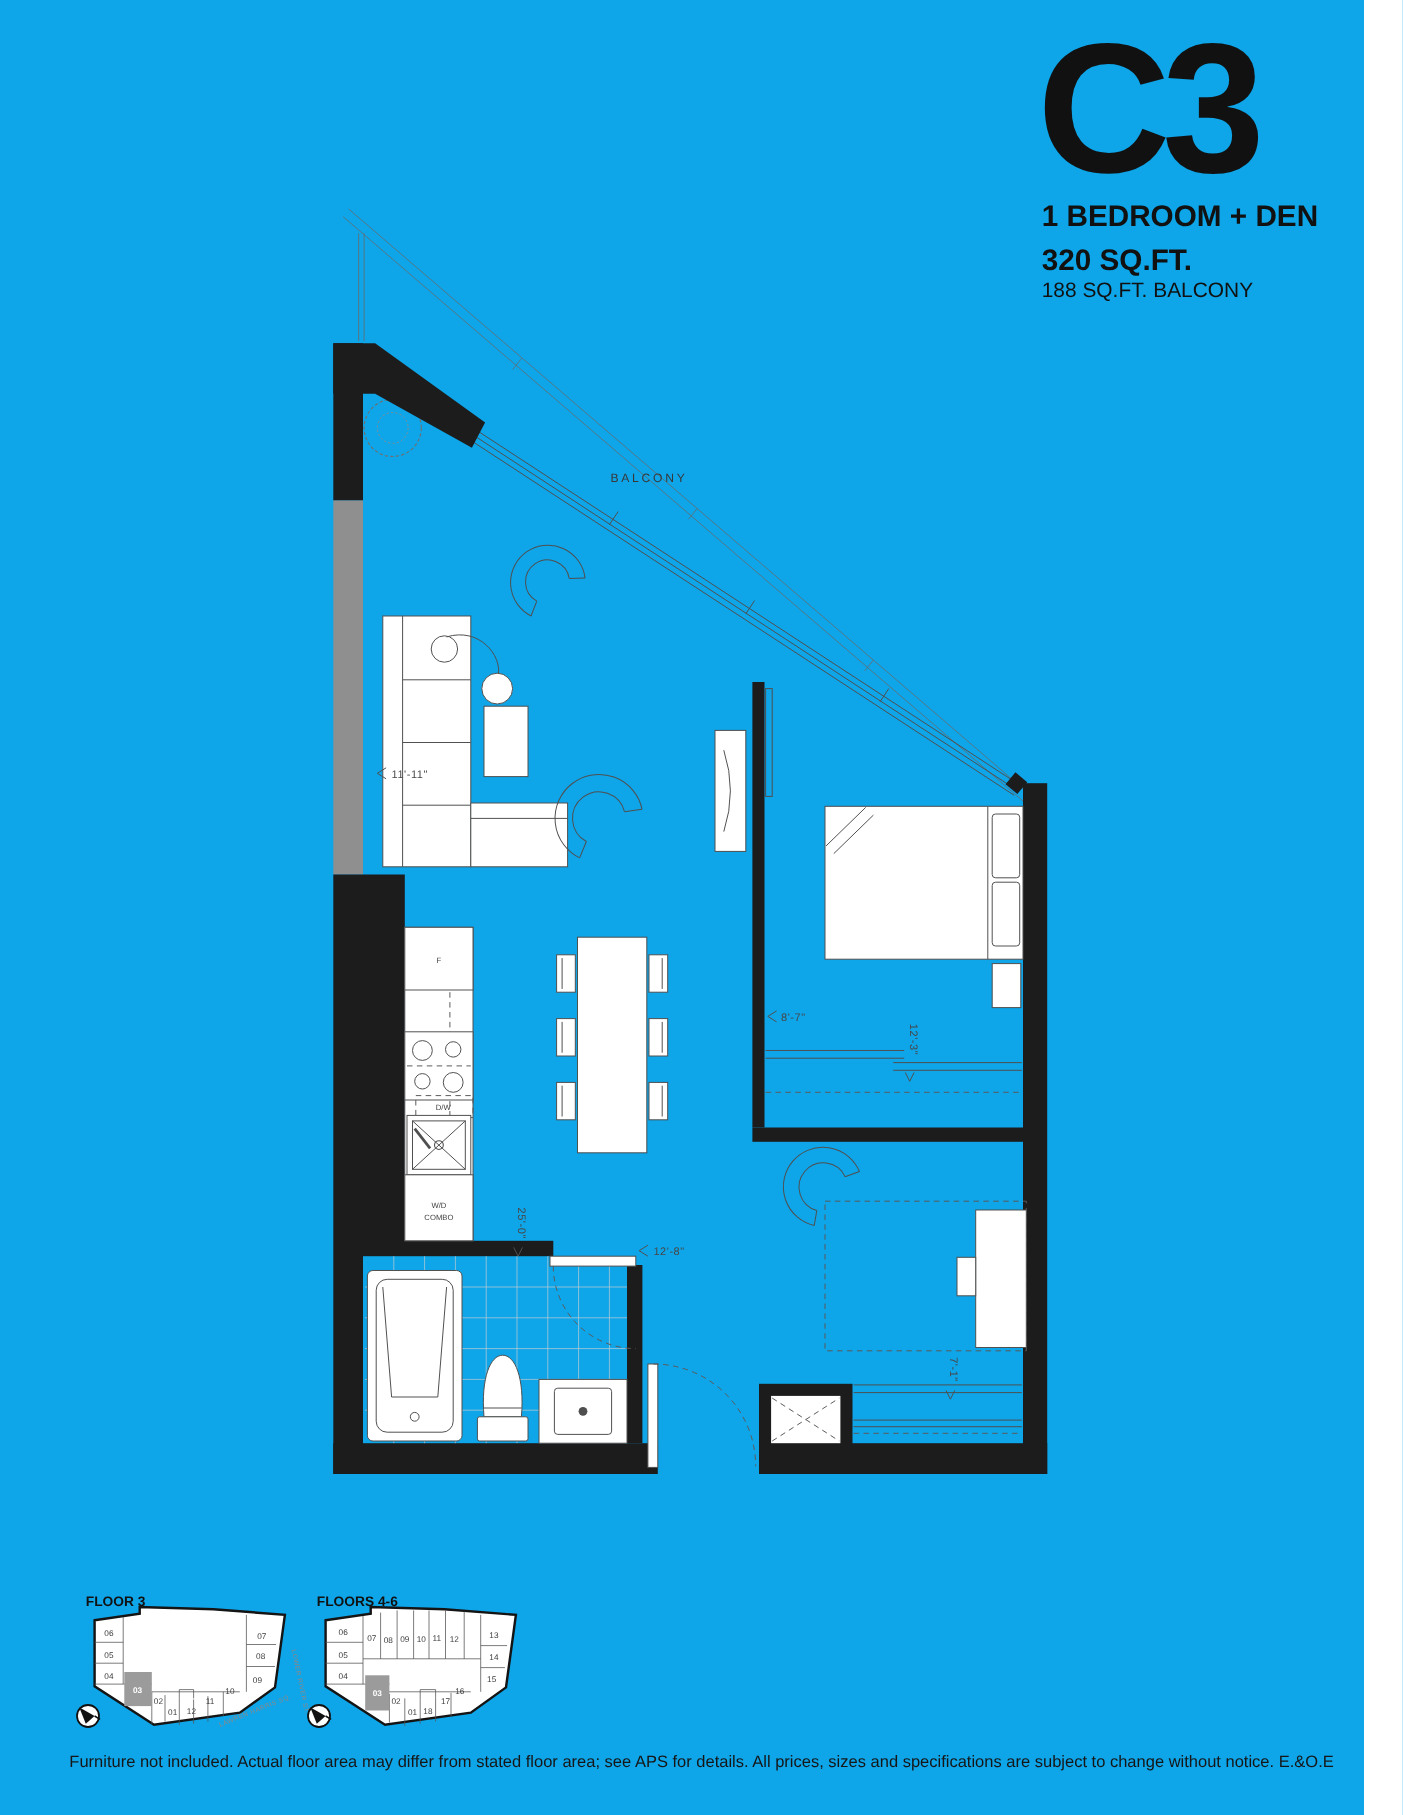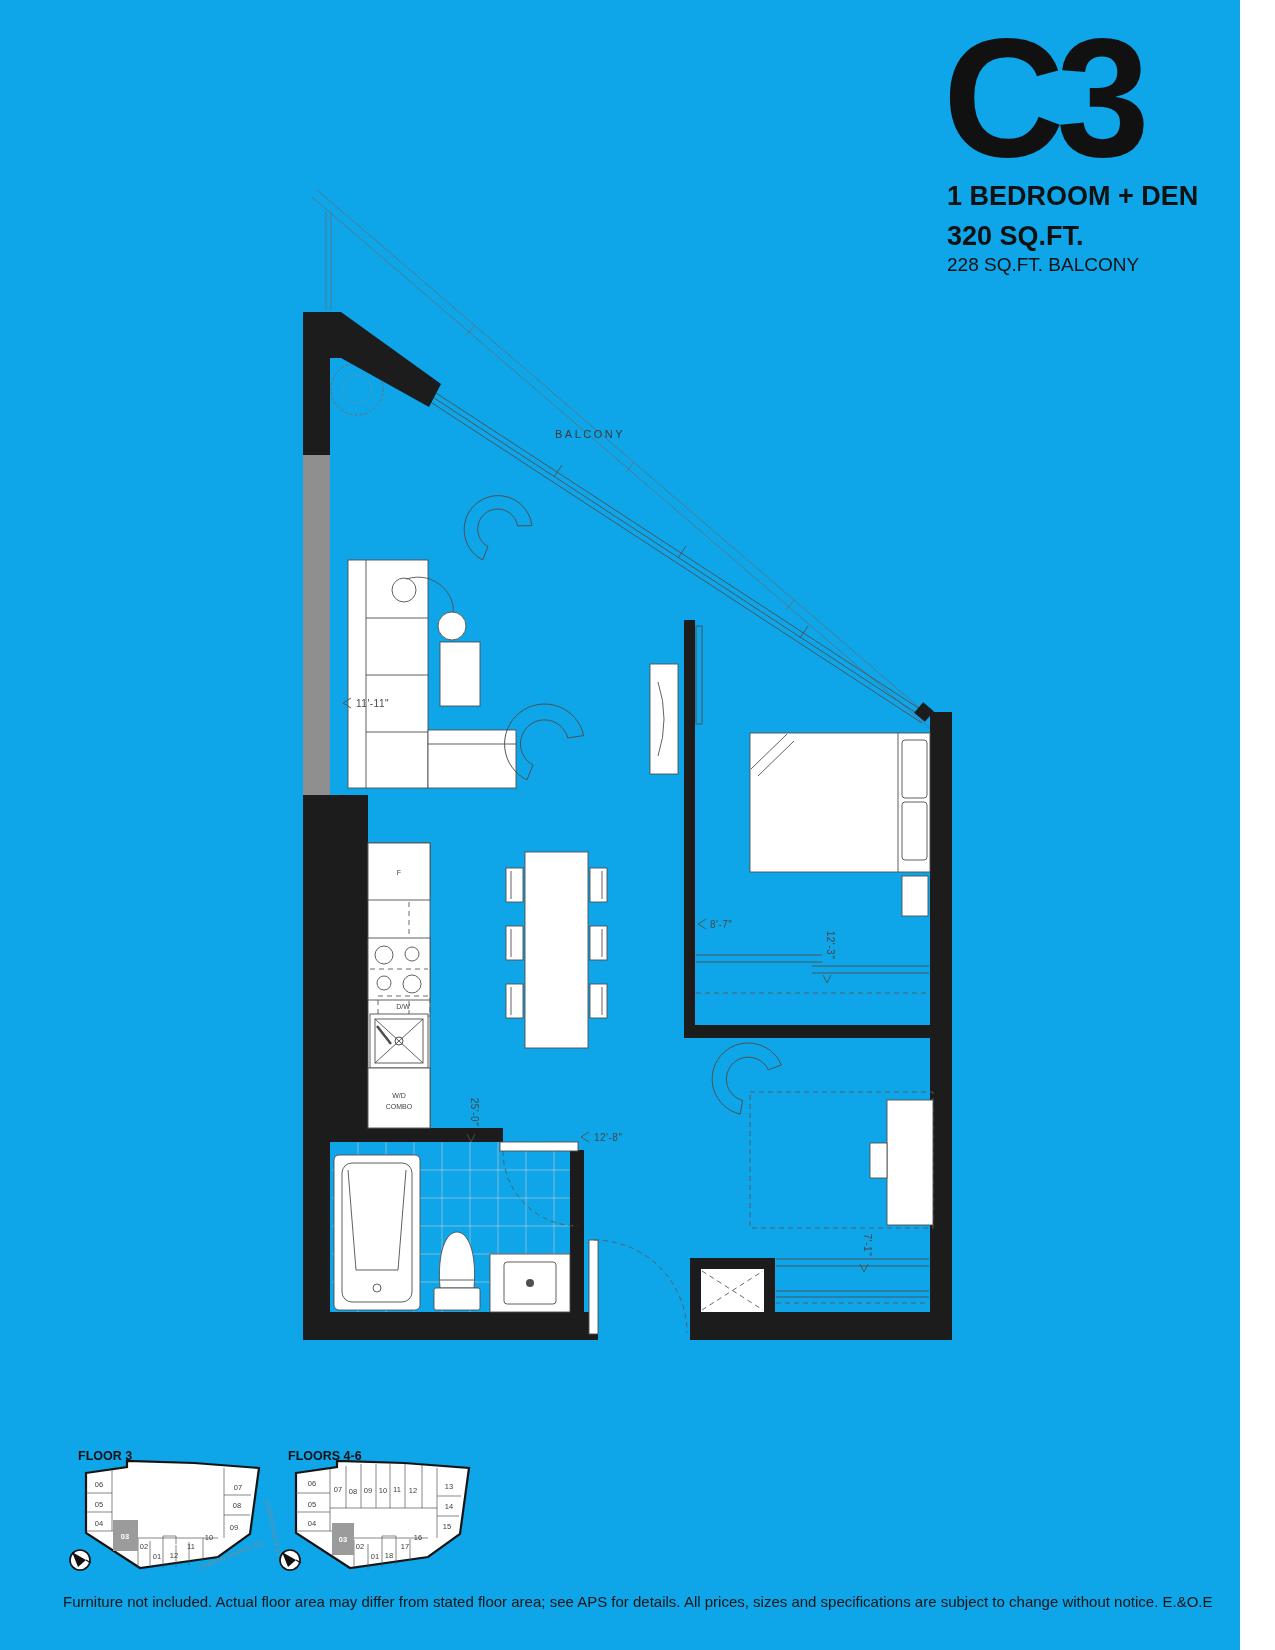--- a/index.html
+++ b/index.html
@@ -33,21 +33,21 @@
   .kp-out{fill:#fff;stroke:#141414;stroke-width:2.2;stroke-linejoin:miter;}
 </style>
 </head>
 <body>
 
 <div id="page">
 
   <div id="unit-code">C3</div>
   <div id="unit-type">1 BEDROOM + DEN</div>
   <div id="unit-area">320 SQ.FT.</div>
-  <div id="unit-balcony">228 SQ.FT. BALCONY</div>
+  <div id="unit-balcony">188 SQ.FT. BALCONY</div>
 
   <svg width="1275" height="1650" viewBox="0 0 1275 1650">
 
     <g>
 
       <line class="thin" x1="312" y1="197" x2="946" y2="742"></line>
       <line class="thin" x1="317" y1="190" x2="951" y2="735"></line>
 
       <line class="thin" x1="326" y1="212" x2="326" y2="310"></line>
       <line class="thin" x1="331" y1="212" x2="331" y2="310"></line>

